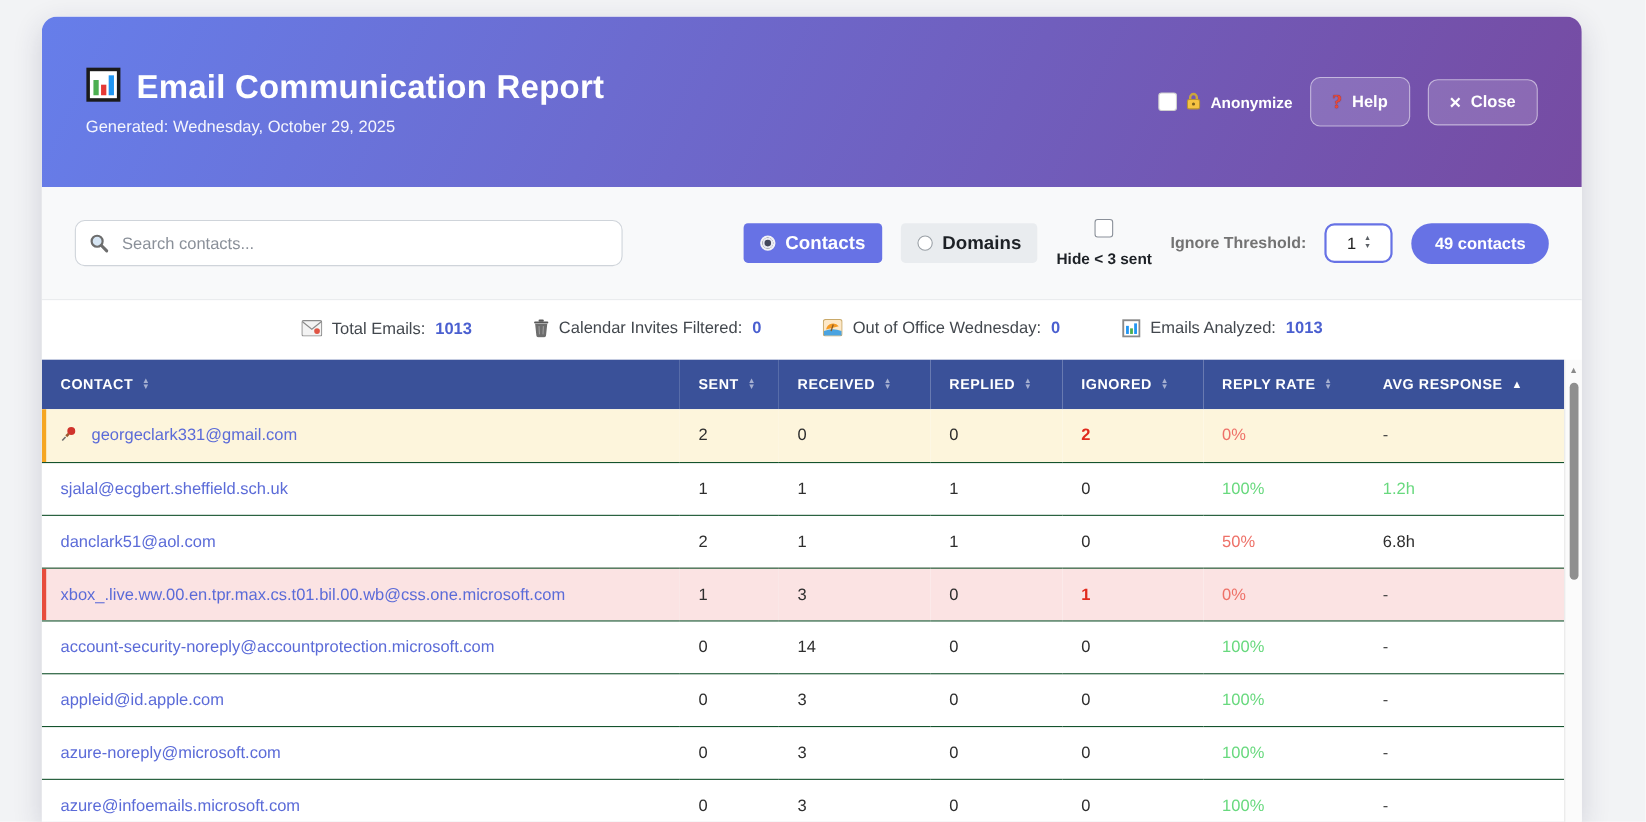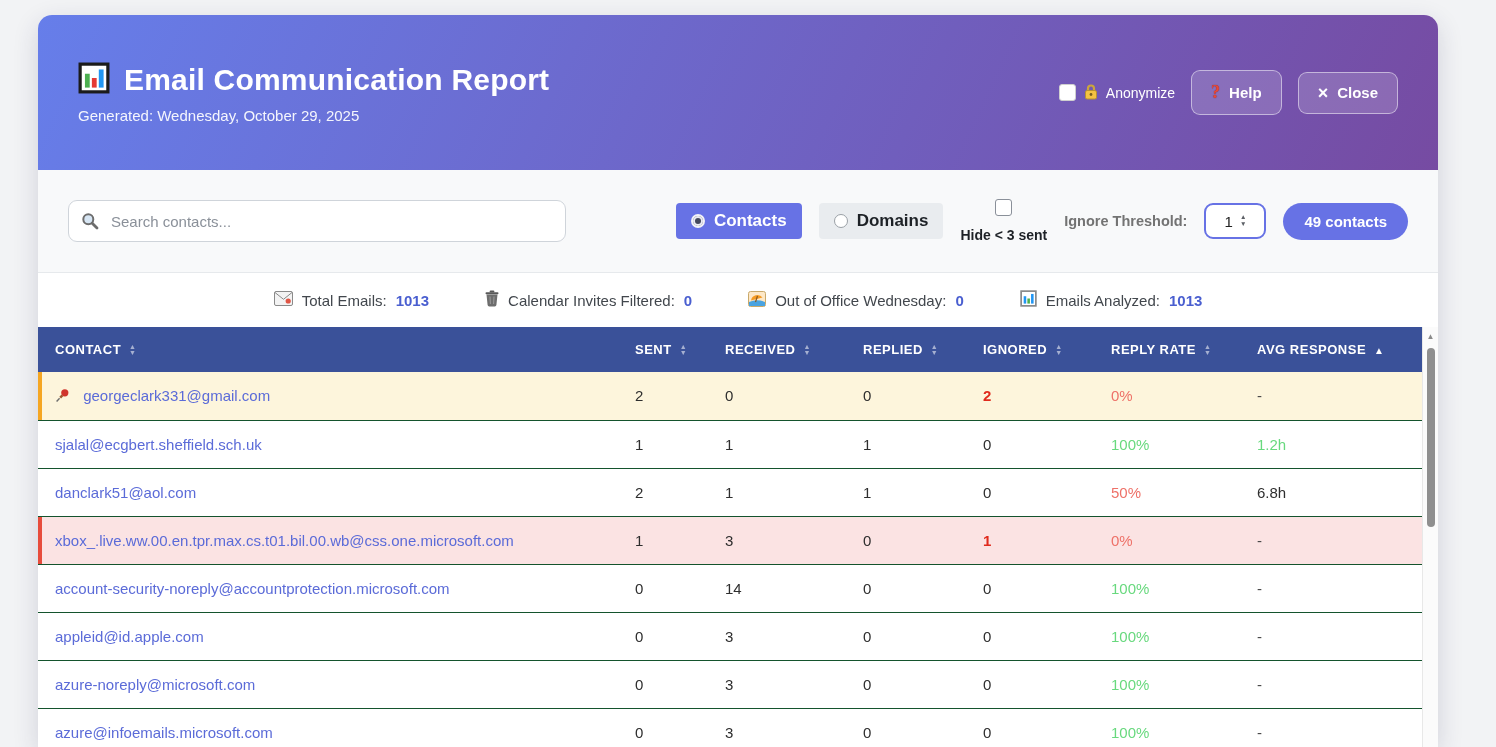--- a/index.html
+++ b/index.html
@@ -23,21 +23,21 @@
         border-radius:14px 14px 0 0;box-shadow:0 8px 26px rgba(40,40,80,.16);overflow:hidden;}
 
   
   .hdr{height:155px;background:linear-gradient(115deg,var(--grad-start) 0%,var(--grad-end) 100%);
        display:flex;align-items:center;justify-content:space-between;padding:0 40px;}
   .hdr-left{display:flex;flex-direction:column;justify-content:center;}
   .title-row{display:flex;align-items:center;gap:14px;}
   .title-row h1{color:#fff;font-size:30px;font-weight:bold;letter-spacing:.2px;}
   .subtitle{margin-top:9px;color:rgba(255,255,255,.93);font-size:15px;}
   .hdr-right{display:flex;align-items:center;gap:16px;}
-  .anon{display:flex;align-items:center;gap:8px;color:#fff;font-weight:normal;font-size:14px;cursor:pointer;}
+  .anon{display:flex;align-items:center;gap:8px;color:#fff;font-weight:bold;font-size:14px;cursor:pointer;}
   .cbx{width:17px;height:17px;background:#fff;border-radius:3px;border:1px solid #cfcfcf;flex:0 0 auto;}
   .hbtn{display:flex;align-items:center;gap:9px;background:rgba(255,255,255,.16);
         border:1px solid rgba(255,255,255,.5);border-radius:9px;padding:11px 19px;
         color:#fff;font-weight:bold;font-size:15px;cursor:pointer;font-family:inherit;}
   .qmark{color:#e8493a;font-weight:900;font-size:18px;font-family:"Liberation Serif",serif;
          text-shadow:0 0 1px #7a1d14;}
   .xmark{font-size:18px;font-weight:bold;line-height:1;}
 
   
   .filterbar{height:103px;background:#f8f9fa;border-bottom:1px solid #e6e9ec;
@@ -59,21 +59,21 @@
   .chklbl .cbx{border:1.5px solid #8a9099;}
   .threshlbl{font-size:14.5px;font-weight:bold;color:#737373;}
   .numinput{width:62px;height:36px;border:2px solid var(--accent);border-radius:9px;background:#fff;
             display:flex;align-items:center;justify-content:center;gap:7px;font-size:15px;color:#222;cursor:text;}
   .spin{display:flex;flex-direction:column;font-size:6.5px;line-height:1.05;color:#5c6066;}
   .count-badge{background:var(--accent);color:#fff;font-weight:bold;font-size:15px;
                padding:10px 21px;border-radius:20px;cursor:default;}
 
   
   .statsbar{height:54px;background:#fff;display:flex;align-items:center;justify-content:center;gap:56px;}
-  .stat{display:flex;align-items:center;gap:9px;font-size:15px;color:#42474d;}
+  .stat{display:flex;align-items:flex-start;gap:9px;font-size:15px;color:#42474d;}
   .stat .val{color:#4a5fd0;font-weight:bold;}
 
   
   .table-wrap{position:relative;height:431px;}
   table{width:1384px;border-collapse:collapse;table-layout:fixed;}
   thead th{background:var(--table-header);color:#fff;height:45px;text-align:left;
            font-size:13px;font-weight:bold;letter-spacing:.5px;padding-left:17px;
            white-space:nowrap;cursor:pointer;}
   .sort{display:inline-flex;flex-direction:column;margin-left:8px;opacity:.55;
         font-size:7px;line-height:.95;vertical-align:middle;color:#fff;}

